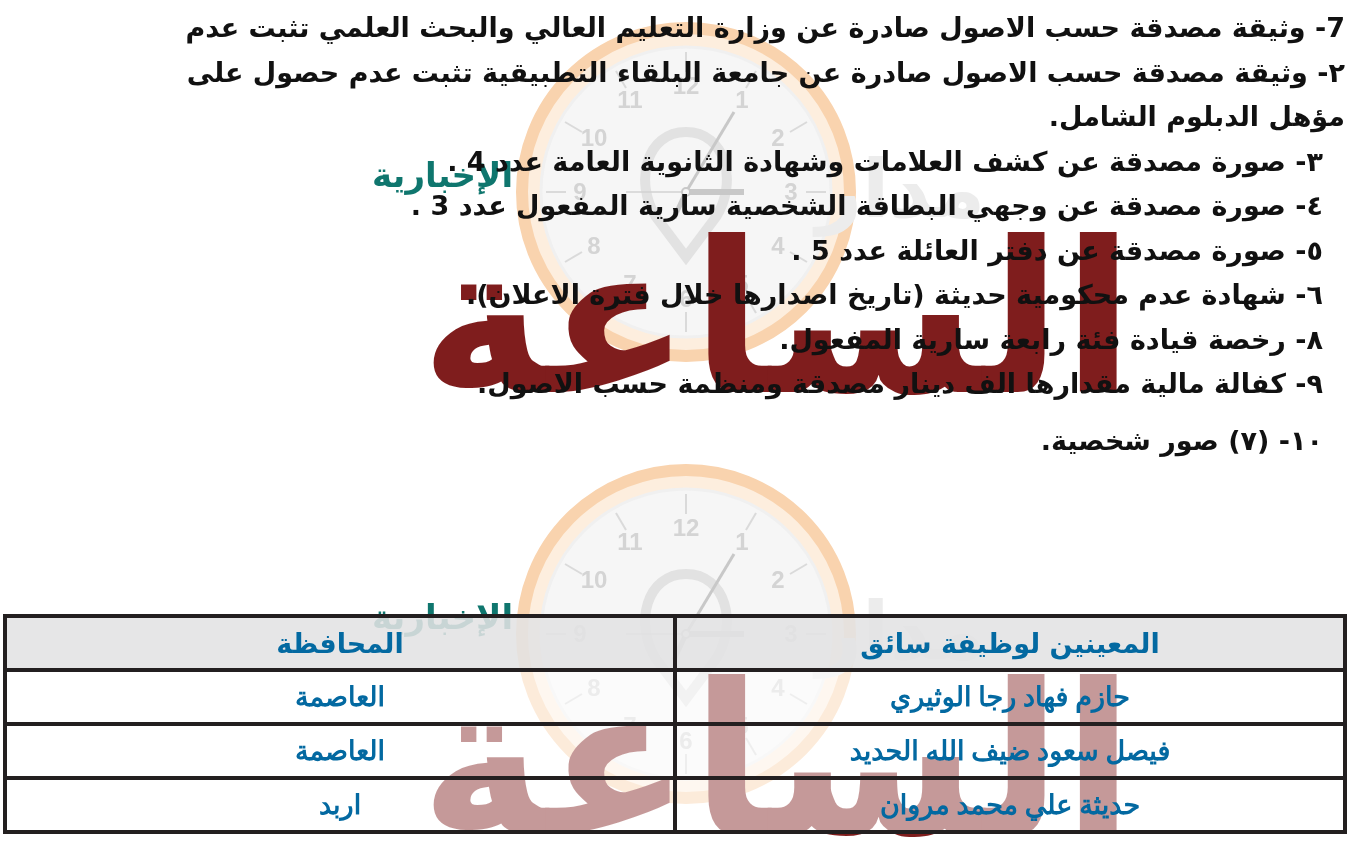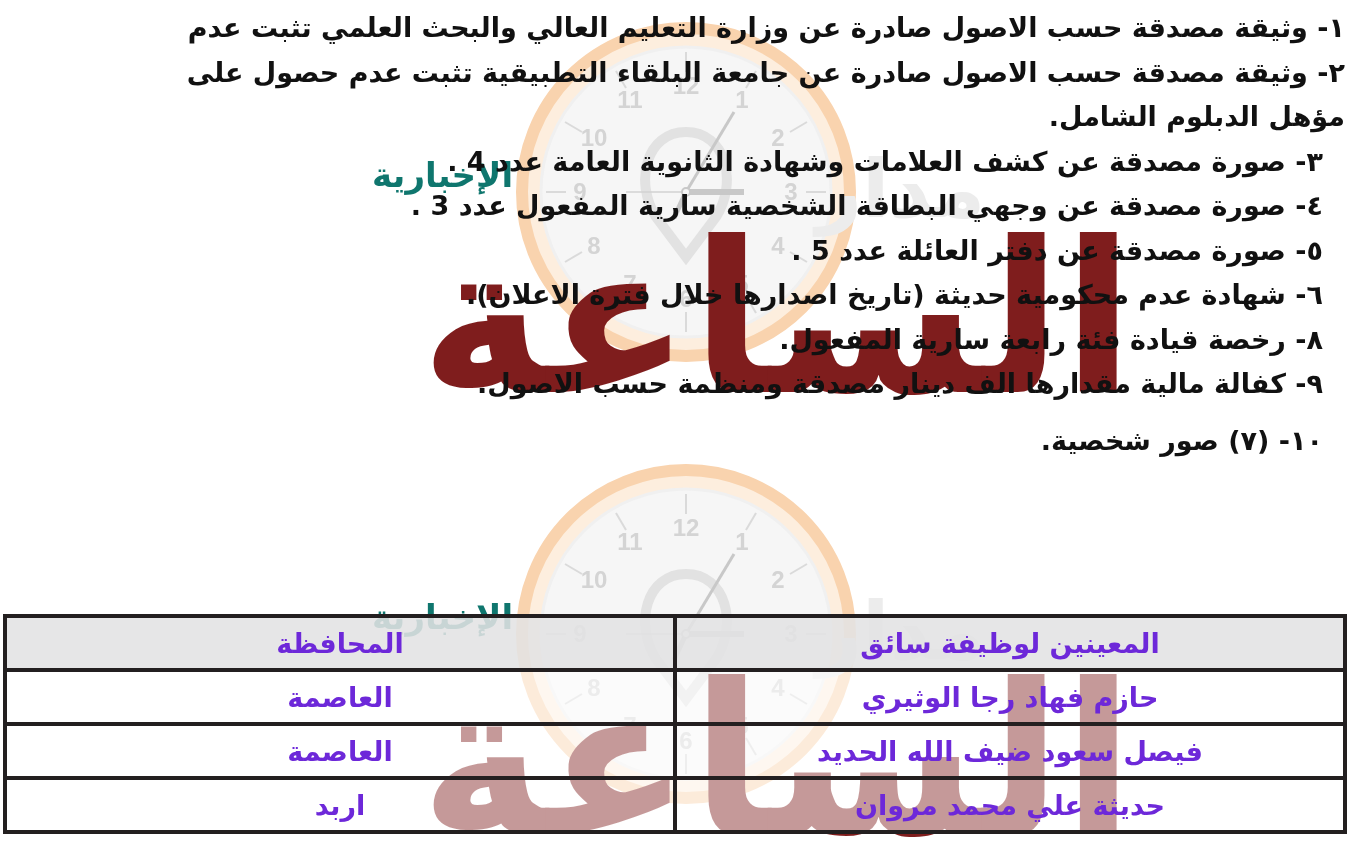--- a/index.html
+++ b/index.html
@@ -96,27 +96,28 @@
     }
     .appointees-table th,
     .appointees-table td {
       border: 4px solid #231f20;
       height: 50px;
       padding: 0;
       text-align: center;
       vertical-align: middle;
       font-weight: bold;
       font-size: 27px;
-      color: #6d28d9;
+      color: #0369a1;
     }
     .appointees-table th {
       background: rgba(226, 227, 228, 0.88);
     }
     .appointees-table td {
       background: rgba(255, 255, 255, 0.55);
+      font-family: Liberation Serif, serif;
     }
     .col-name { width: 669px; }
     .col-gov { width: 669px; }
   </style>
 </head>
 <body>
 
 <div class="watermark wm-top">
   <svg class="wm-clock" viewBox="0 0 340 340" xmlns="http://www.w3.org/2000/svg">
     <circle cx="170" cy="170" r="164" fill="#fdeede" stroke="#f9d3ae" stroke-width="12"></circle>
@@ -199,21 +200,21 @@
     <line x1="170" y1="170" x2="110" y2="170" stroke="#d2d2d2" stroke-width="1.5"></line>
     <line x1="170" y1="170" x2="158" y2="196" stroke="#c8c8c8" stroke-width="5"></line>
     <circle cx="170" cy="170" r="4" fill="#f6f6f6" stroke="#c8c8c8" stroke-width="2"></circle>
   </svg>
   <div class="wm-text-brand wm-madar">مدار</div>
   <div class="wm-text-brand wm-ikhbariya">الإخبارية</div>
   <div class="wm-text-brand wm-saa">الساعة</div>
 </div>
 
 <div class="doc">
-  <p class="req-line first">١- وثيقة مصدقة حسب الاصول صادرة عن وزارة التعليم العالي والبحث العلمي تثبت عدم</p>
+  <p class="req-line first">7- وثيقة مصدقة حسب الاصول صادرة عن وزارة التعليم العالي والبحث العلمي تثبت عدم</p>
   <p class="req-line">٢- وثيقة مصدقة حسب الاصول صادرة عن جامعة البلقاء التطبيقية تثبت عدم حصول على</p>
   <p class="req-line">مؤهل الدبلوم الشامل.</p>
   <p class="req-line" style="padding-right:22px">٣- صورة مصدقة عن كشف العلامات وشهادة الثانوية العامة عدد 4 .</p>
   <p class="req-line" style="padding-right:22px">٤- صورة مصدقة عن وجهي البطاقة الشخصية سارية المفعول عدد 3 .</p>
   <p class="req-line" style="padding-right:22px">٥- صورة مصدقة عن دفتر العائلة عدد 5 .</p>
   <p class="req-line" style="padding-right:22px">٦- شهادة عدم محكومية حديثة (تاريخ اصدارها خلال فترة الاعلان).</p>
   <p class="req-line" style="padding-right:22px">٨- رخصة قيادة فئة رابعة سارية المفعول.</p>
   <p class="req-line" style="padding-right:22px">٩- كفالة مالية مقدارها الف دينار مصدقة ومنظمة حسب الاصول.</p>
   <p class="req-line item-10" style="padding-right:22px">١٠- (٧) صور شخصية.</p>
 </div>

